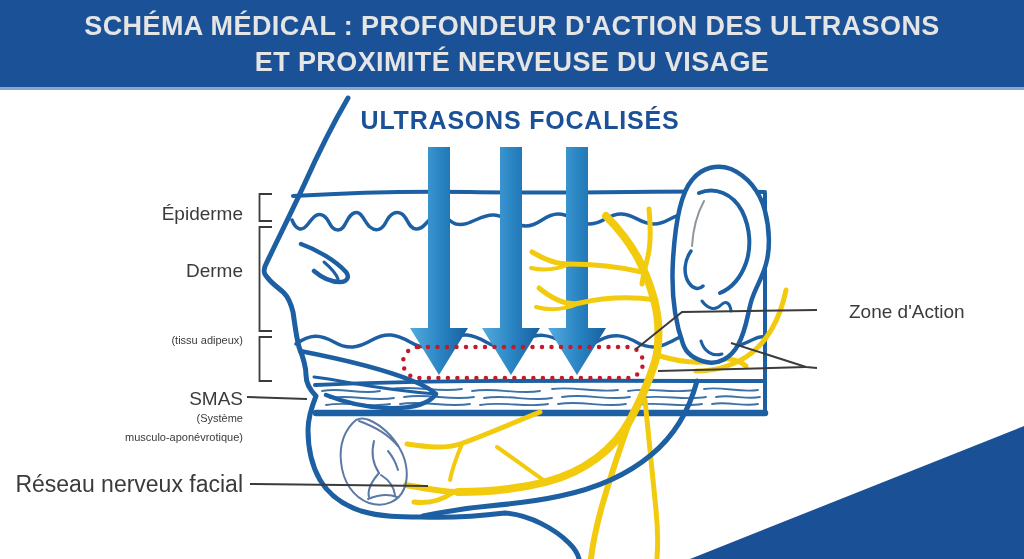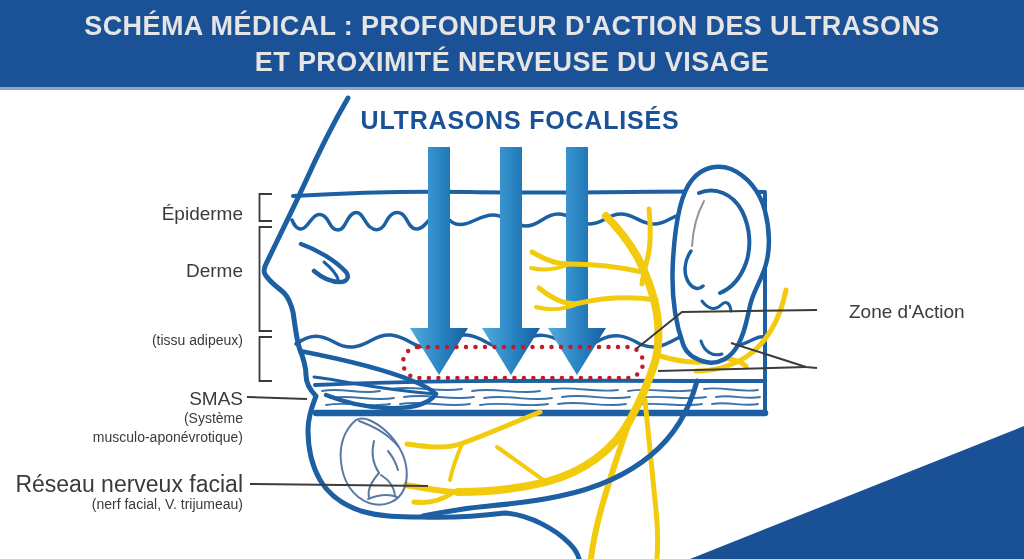--- a/index.html
+++ b/index.html
@@ -24,21 +24,21 @@
   .yellow{stroke:var(--nerve-yellow);fill:none;stroke-linecap:round;stroke-linejoin:round;}
   .earfill{fill:#ffffff;}
   .gland{stroke:#5b79a4;stroke-width:2;fill:none;stroke-linecap:round;stroke-linejoin:round;}
   .ptr{stroke:var(--label-gray);stroke-width:2;fill:none;}
   .bracket{stroke:var(--label-gray);stroke-width:1.8;fill:none;}
   .graydetail{stroke:#8e959c;stroke-width:2;fill:none;stroke-linecap:round;}
   .lbl{position:absolute;color:var(--label-gray);}
   .lbl-left{right:781px;text-align:right;white-space:nowrap;}
   .lbl-right{left:822px;text-align:left;white-space:nowrap;}
   .l-main{font-size:19px;line-height:21px;}
-  .l-sub{font-size:14px;line-height:19px;}
+  .l-sub{font-size:11px;line-height:19px;}
 </style>
 </head>
 <body>
 
 <div id="app">
 
   <div class="header">
     <div>SCHÉMA MÉDICAL : PROFONDEUR D'ACTION DES ULTRASONS</div>
     <div>ET PROXIMITÉ NERVEUSE DU VISAGE</div>
   </div>
@@ -182,18 +182,17 @@
   <div class="lbl lbl-left" style="top:331px;">
     <div class="l-sub">(tissu adipeux)</div>
   </div>
   <div class="lbl lbl-left" style="top:388px;">
     <div class="l-main">SMAS</div>
     <div class="l-sub">(Système</div>
     <div class="l-sub">musculo-aponévrotique)</div>
   </div>
   <div class="lbl lbl-left" style="top:474px;">
     <div class="l-main" style="font-size:23px;">Réseau nerveux facial</div>
-    <div class="l-sub">(nerf facial, V. trijumeau)</div>
   </div>
 
   <div class="lbl lbl-right l-main" style="top:301px;margin-left:27px;">Zone d'Action</div>
 
 </div>
 
 </body></html>

